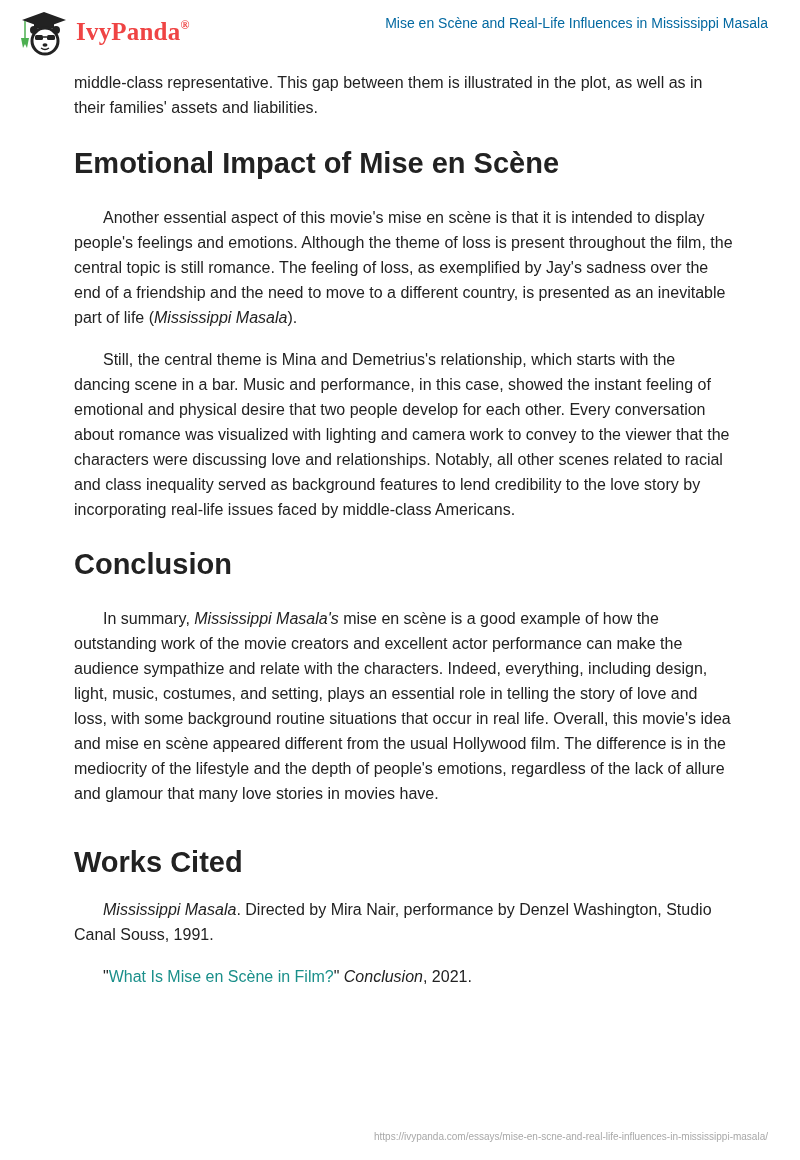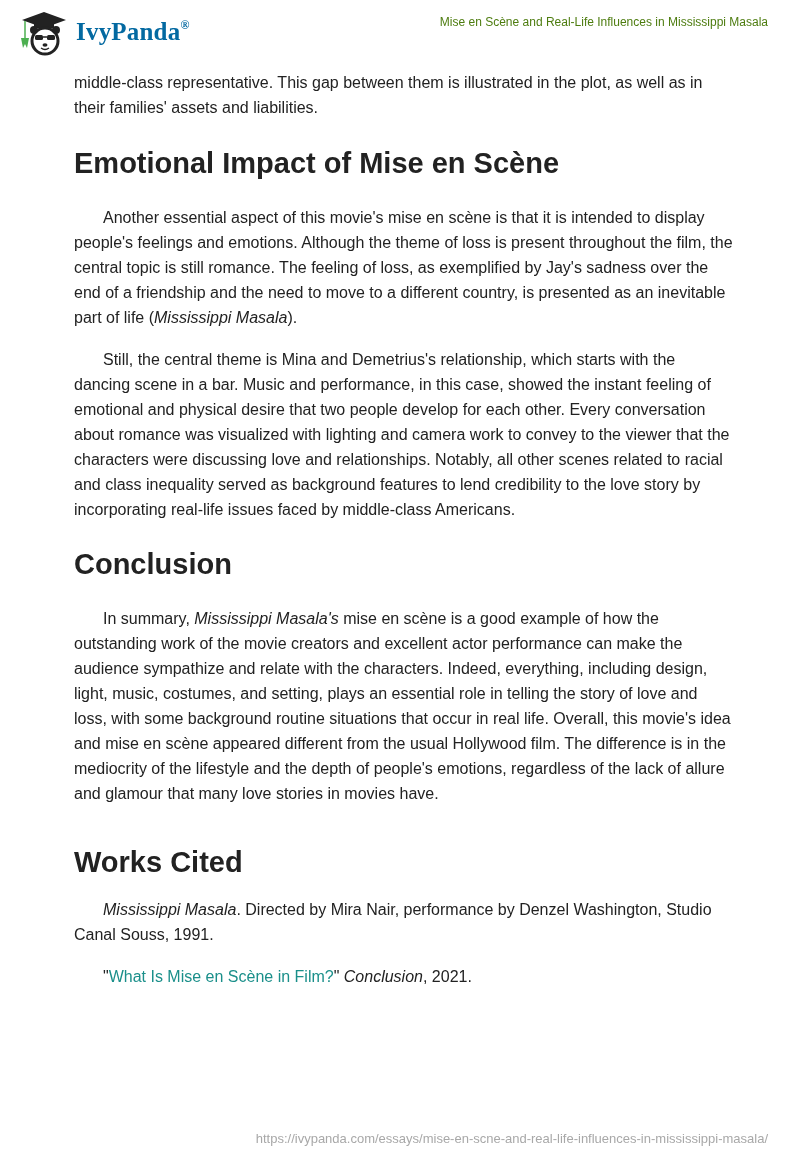--- a/index.html
+++ b/index.html
@@ -1,29 +1,29 @@
 <!DOCTYPE html>
 <html><head>
 <meta charset="utf-8">
 <style>
   html, body { margin: 0; padding: 0; background: #ffffff; }
   body { width: 800px; height: 1160px; position: relative; overflow: hidden;
          font-family: "Liberation Sans", sans-serif; color: #222222; }
   .header { position: absolute; left: 0; top: 0; width: 800px; height: 60px; }
   .logo { position: absolute; left: 16px; top: 8px; display: flex; align-items: center; }
   .logo svg { width: 56px; height: 48px; }
-  .logo-text { font-family: "Liberation Serif", serif; font-weight: bold; font-size: 25px; color: #0369a1; margin-left: 4px; letter-spacing: 0.2px; }
+  .logo-text { font-family: "Liberation Serif", serif; font-weight: bold; font-size: 25px; color: #ef4444; margin-left: 4px; letter-spacing: 0.2px; }
   .logo-text sup { font-size: 12px; position: relative; top: -2px; }
-  .doc-title { position: absolute; right: 32px; top: 15px; font-size: 12px; color: #4d7c0f; }
+  .doc-title { position: absolute; right: 32px; top: 15px; font-size: 14px; color: #0369a1; }
   .content { position: absolute; left: 74px; top: 70px; width: 660px; }
   p { margin: 0; font-size: 16px; line-height: 25px; color: #222; }
   p.indent { text-indent: 29px; }
   h2 { font-size: 29px; font-weight: bold; margin: 0; color: #222; line-height: 36px; }
   .link { color: #1a8f8a; }
-  .footer-url { position: absolute; right: 32px; top: 1131px; font-size: 13px; color: #a8a8a8; }
+  .footer-url { position: absolute; right: 32px; top: 1131px; font-size: 10px; color: #a8a8a8; }
 </style>
 </head>
 <body>
 
 <div class="header">
   <div class="logo">
     <svg viewBox="0 0 56 48">
       <polygon points="6,12 28,4 50,12 28,20" fill="#222"></polygon>
       <rect x="18" y="14" width="20" height="6" fill="#222"></rect>
       <line x1="9" y1="13" x2="9" y2="30" stroke="#4caf50" stroke-width="1.5"></line>

